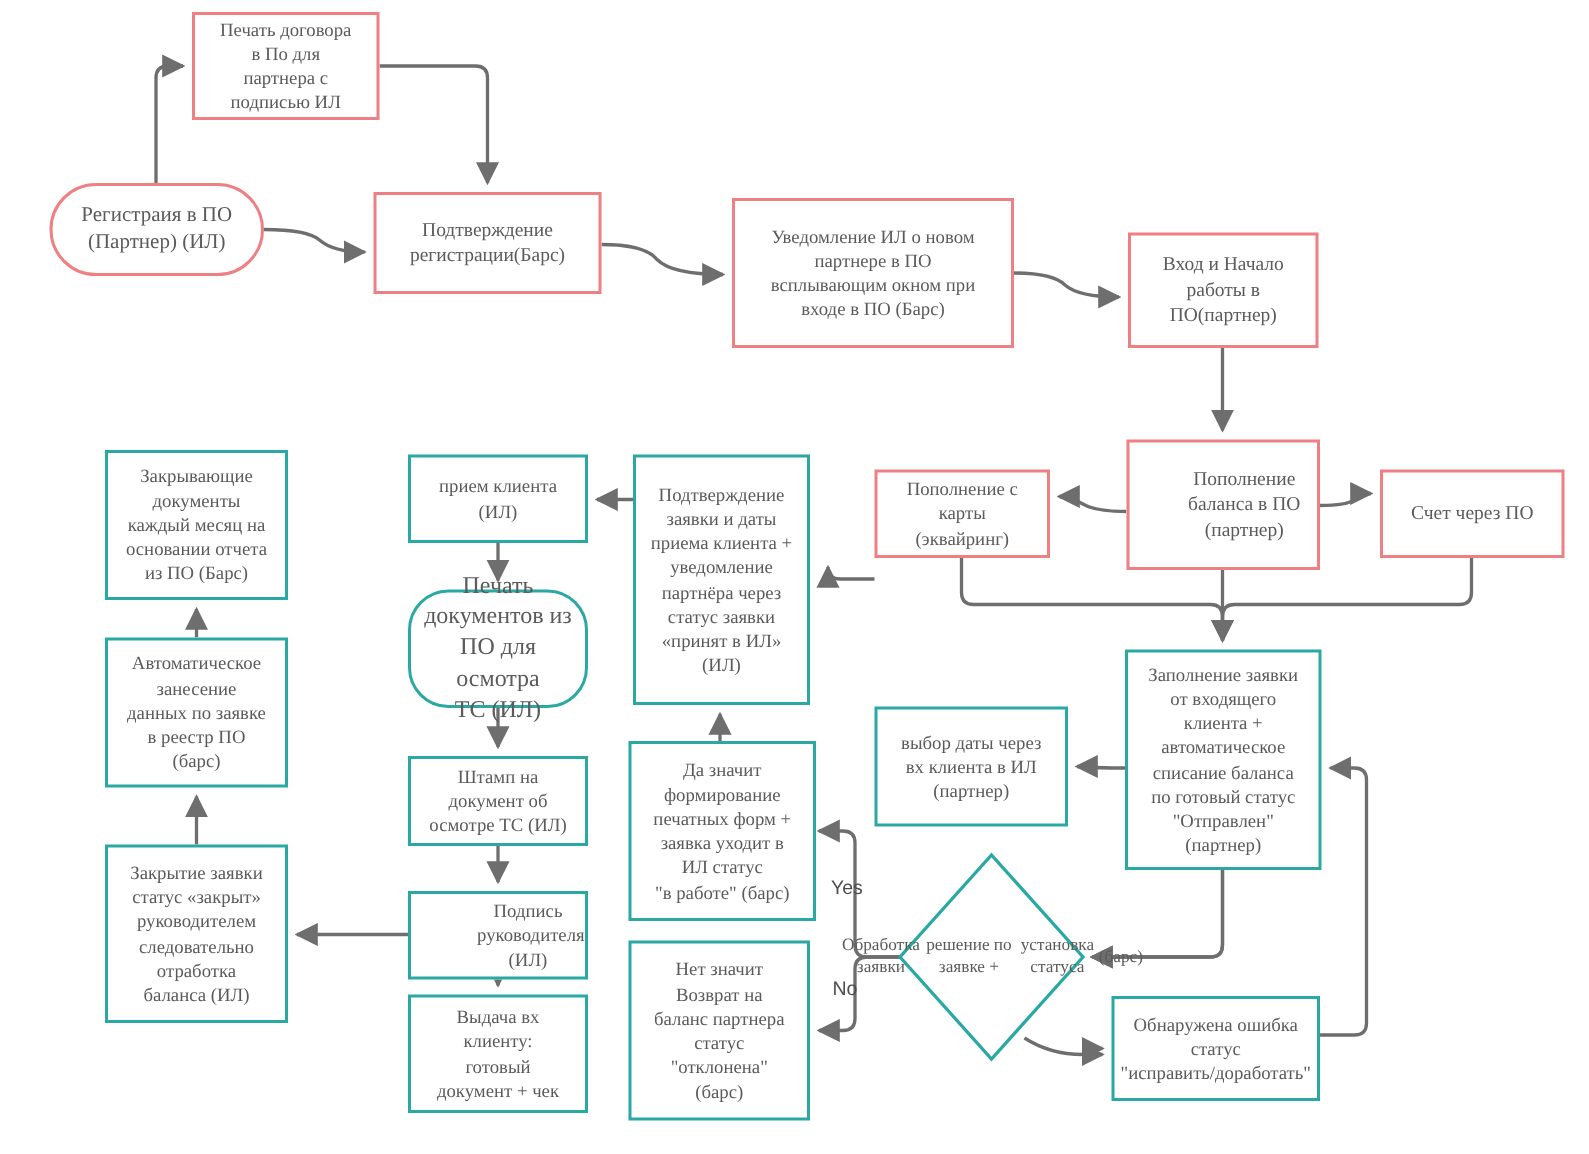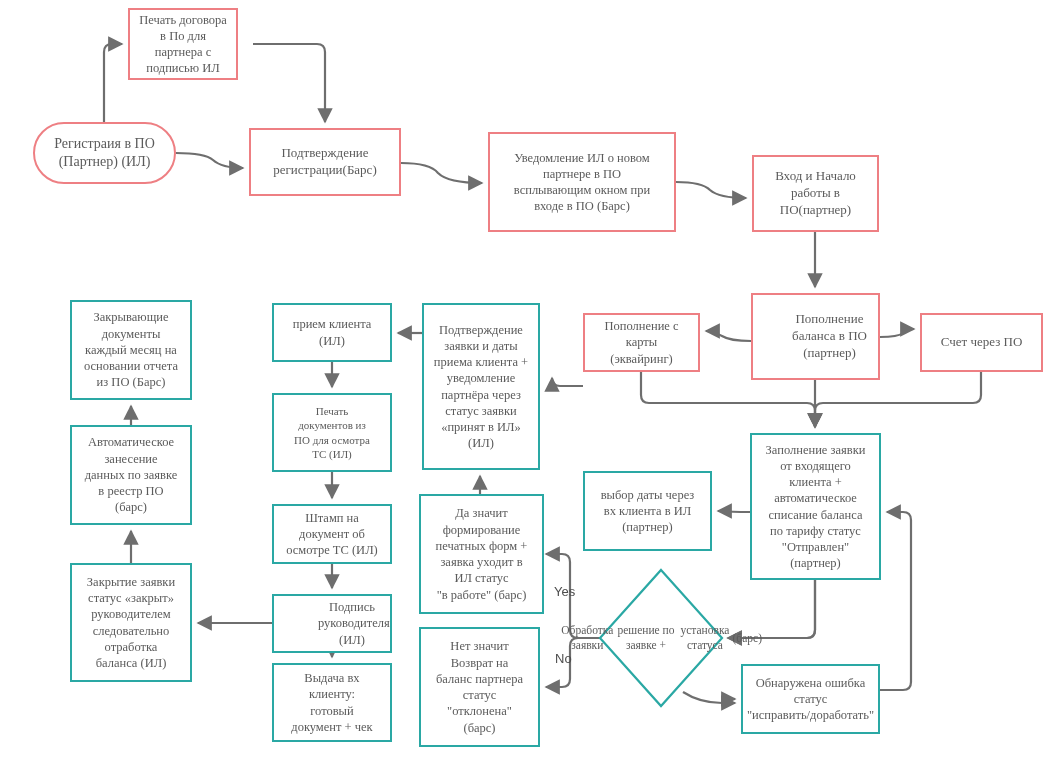--- a/index.html
+++ b/index.html
@@ -89,21 +89,21 @@
     <path d="M 815 580 L 815 630 Q 815 638 807 638 L 728 638" fill="none" stroke="#6e6e6e" stroke-width="2.2" marker-end="url(#ah)"></path>
   </svg>
 
   <div id="nodes">
       <div class="node start red" style="left: 33px; top: 122px; width: 143px; height: 62px; font-size: 14px;">
         <div style="width: 100%;">
           <span>Регистраия в ПО</span>
           <span>(Партнер) (ИЛ)</span>
         </div>
       </div>
-      <div class="node red" style="left: 128px; top: 8px; width: 110px; height: 72px; font-size: 12.5px;">
+      <div class="node red" style="left: 128px; top: 8px; width: 125px; height: 72px; font-size: 12.5px;">
         <div style="width: 100%;">
           <span>Печать договора</span>
           <span>в По для</span>
           <span>партнера  с</span>
           <span>подписью ИЛ</span>
         </div>
       </div>
       <div class="node red" style="left: 249px; top: 128px; width: 152px; height: 68px; font-size: 13px;">
         <div style="width: 100%;">
           <span>Подтверждение</span>
@@ -144,21 +144,21 @@
           <span>Счет через ПО</span>
         </div>
       </div>
       <div class="node teal" style="left: 750px; top: 433px; width: 131px; height: 147px; font-size: 12.5px;">
         <div style="width: 100%;">
           <span>Заполнение  заявки</span>
           <span>от входящего</span>
           <span>клиента +</span>
           <span>автоматическое</span>
           <span>списание баланса</span>
-          <span>по тарифу статус</span>
+          <span>по готовый статус</span>
           <span>"Отправлен"</span>
           <span>(партнер)</span>
         </div>
       </div>
       <div class="node teal" style="left: 583px; top: 471px; width: 129px; height: 80px; font-size: 12.5px;">
         <div style="width: 100%;">
           <span>выбор даты через</span>
           <span>вх клиента в ИЛ</span>
           <span>(партнер)</span>
         </div>
@@ -209,21 +209,21 @@
           <span>«принят в ИЛ»</span>
           <span>(ИЛ)</span>
         </div>
       </div>
       <div class="node teal" style="left: 272px; top: 303px; width: 120px; height: 59px; font-size: 12.5px;">
         <div style="width: 100%;">
           <span>прием клиента</span>
           <span>(ИЛ)</span>
         </div>
       </div>
-      <div class="node teal" style="left: 272px; top: 393px; width: 120px; height: 79px; font-size: 11px;">
+      <div class="node teal" style="left: 272px; top: 393px; width: 120px; height: 79px; font-size: 16px; border-radius: 27px;">
         <div style="width: 100%;">
           <span>Печать</span>
           <span>документов из</span>
           <span>ПО для осмотра</span>
           <span>ТС (ИЛ)</span>
         </div>
       </div>
       <div class="node teal" style="left: 272px; top: 504px; width: 120px; height: 60px; font-size: 12.5px;">
         <div style="width: 100%;">
           <span>Штамп на</span>

